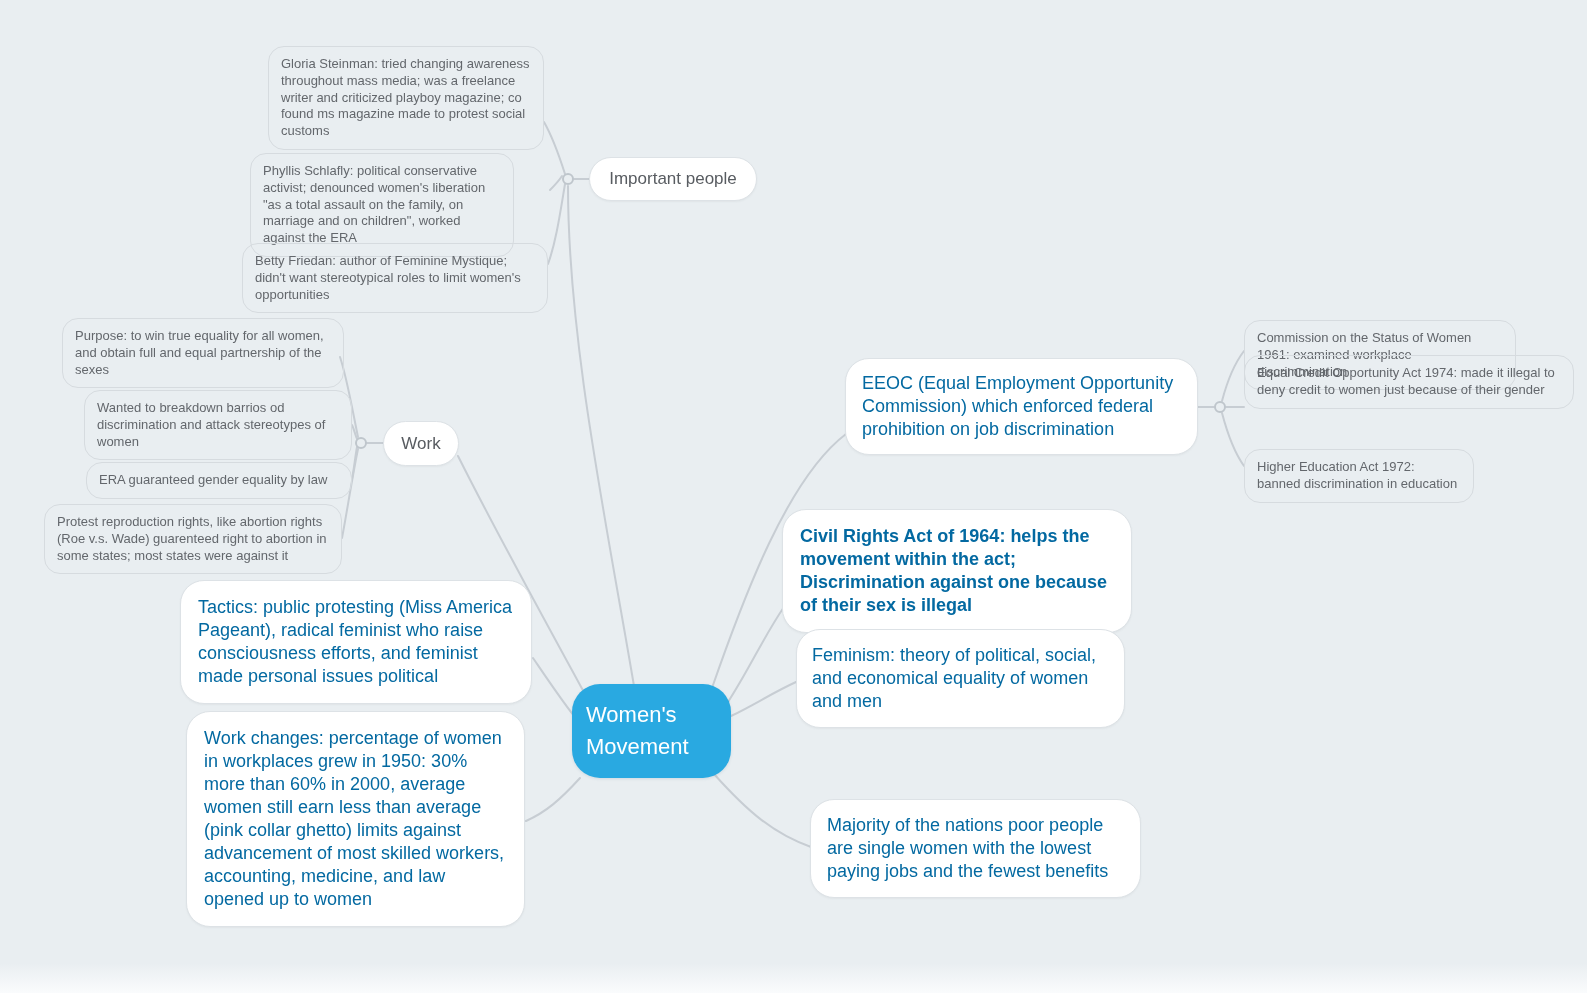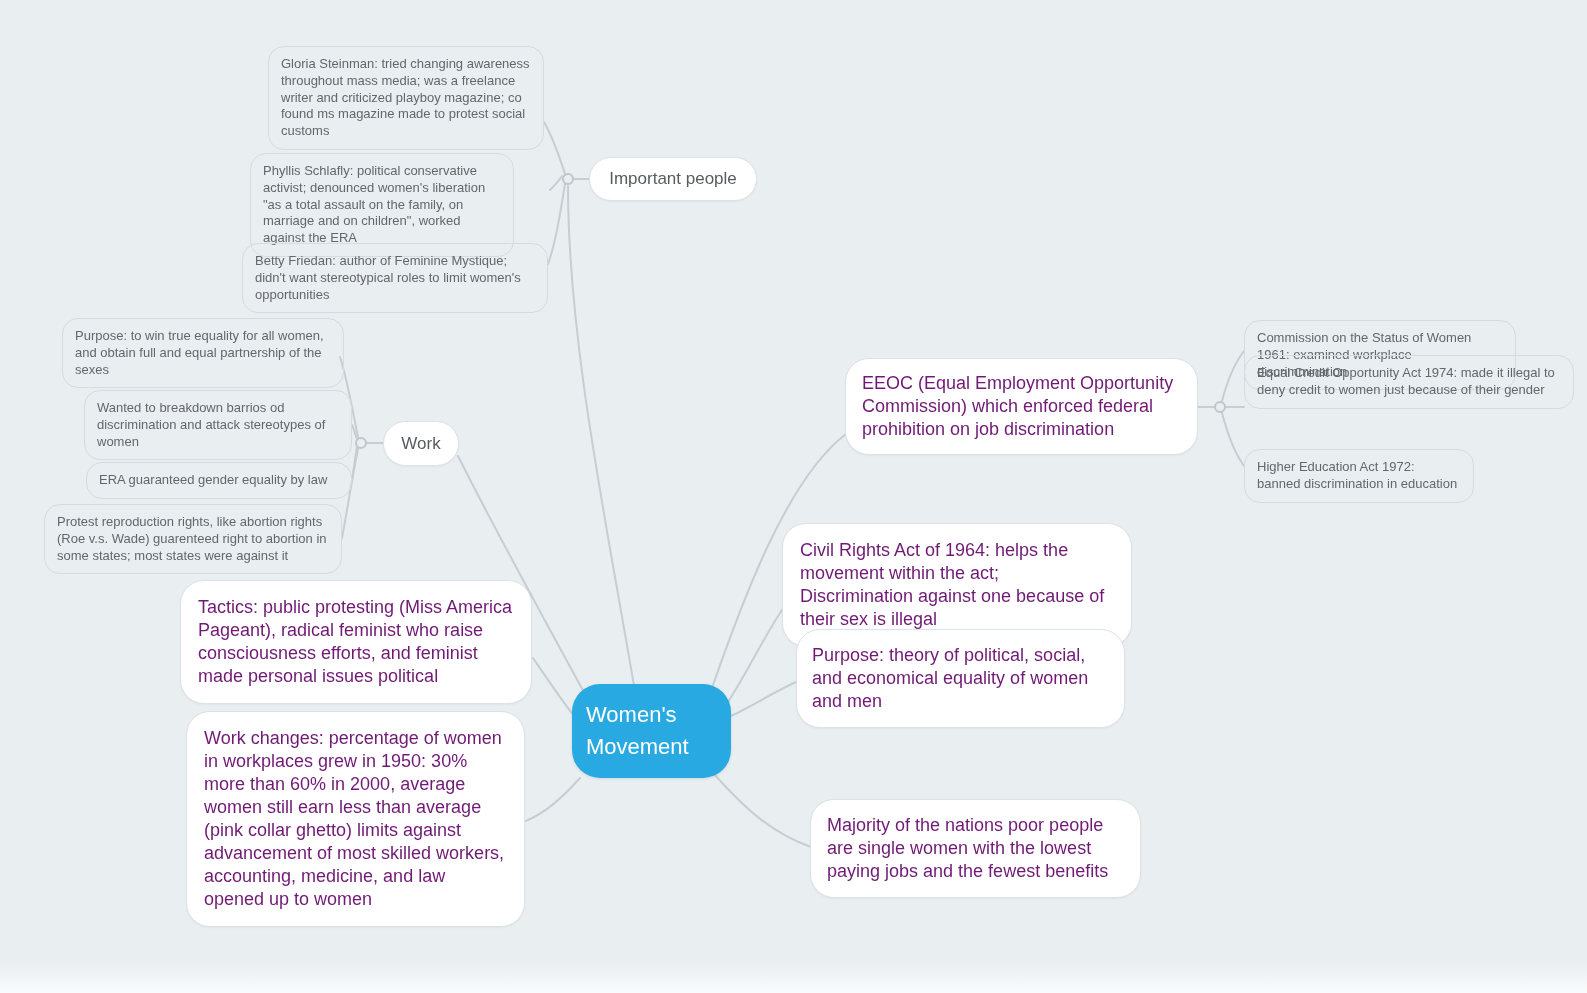--- a/index.html
+++ b/index.html
@@ -19,21 +19,21 @@
     border-radius: 24px;
     display: flex; align-items: center; justify-content: center;
     color: #585c61;
     font-size: 17px;
     box-shadow: 0 1px 2px rgba(100,110,120,0.07);
   }
   .bubble {
     background: #ffffff;
     border: 1px solid #dde2e6;
     border-radius: 24px;
-    color: #701a75;
+    color: #0369a1;
     padding: 15px 17px;
     font-size: 18px;
     line-height: 1.28;
     box-shadow: 0 1px 2px rgba(100,110,120,0.07);
   }
   .leaf {
     border: 1px solid #d6dbdf;
     border-radius: 16px;
     background: transparent;
     color: #63676c;
@@ -111,20 +111,20 @@
 
   <div class="node bubble" style="left:180px; top:580px; width:352px;">Tactics: public protesting (Miss America Pageant), radical feminist who raise consciousness efforts, and feminist made personal issues political</div>
 
   <div class="node bubble" style="left:186px; top:711px; width:339px;">Work changes: percentage of women in workplaces grew in 1950: 30% more than 60% in 2000, average women still earn less than average (pink collar ghetto) limits against advancement of most skilled workers, accounting, medicine, and law opened up to women</div>
 
   <div class="node bubble" style="left:845px; top:358px; width:353px; padding:13px 16px;">EEOC (Equal Employment Opportunity Commission) which enforced federal prohibition on job discrimination</div>
   <div class="node leaf" style="left:1244px; top:320px; width:272px;">Commission on the Status of Women 1961: examined workplace discrimmination</div>
   <div class="node leaf" style="left:1244px; top:355px; width:330px;">Equal Credit Opportunity Act 1974: made it illegal to deny credit to women just because of their gender</div>
   <div class="node leaf" style="left:1244px; top:449px; width:230px;">Higher Education Act 1972: banned discrimination in education</div>
 
-  <div class="node bubble" style="left:782px; top:523px; width:350px;">Civil Rights Act of 1964: helps the movement within the act; Discrimination against one because of their sex is illegal</div>
+  <div class="node bubble" style="left:782px; top:509px; width:350px;font-weight:bold;">Civil Rights Act of 1964: helps the movement within the act; Discrimination against one because of their sex is illegal</div>
 
-  <div class="node bubble" style="left:796px; top:629px; width:329px; padding:14px 15px;">Purpose: theory of political, social, and economical equality of women and men</div>
+  <div class="node bubble" style="left:796px; top:629px; width:329px; padding:14px 15px;">Feminism: theory of political, social, and economical equality of women and men</div>
 
   <div class="node bubble" style="left:810px; top:799px; width:331px; padding:14px 16px;">Majority of the nations poor people are single women with the lowest paying jobs and the fewest benefits</div>
 
   <div class="bottom-strip"></div>
 </div>
 
 </body></html>

